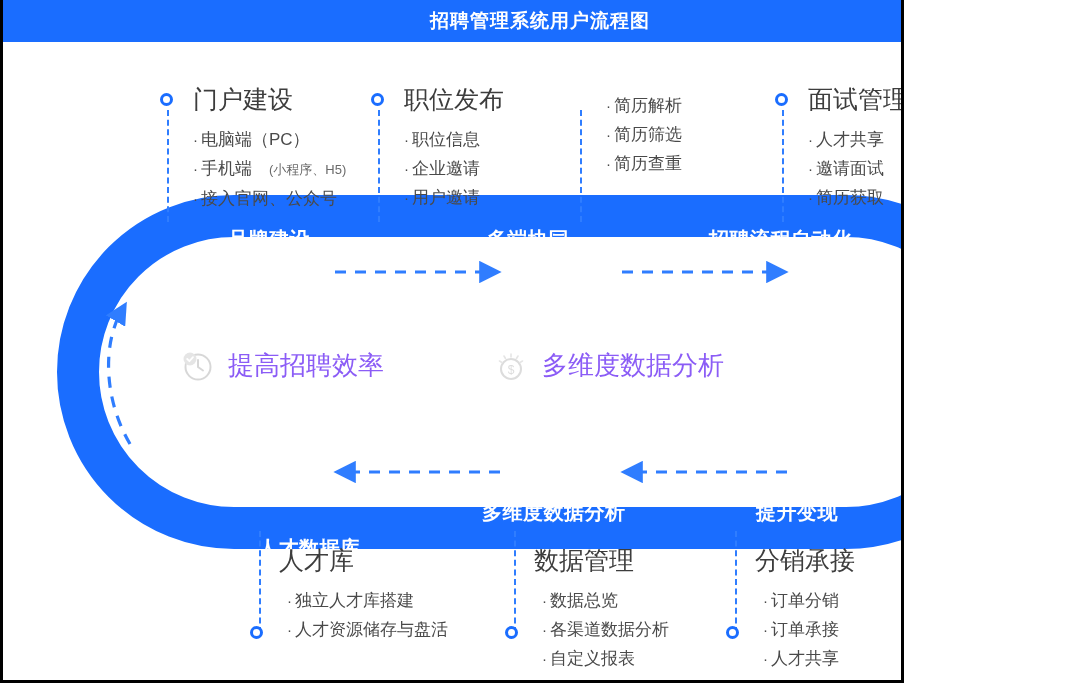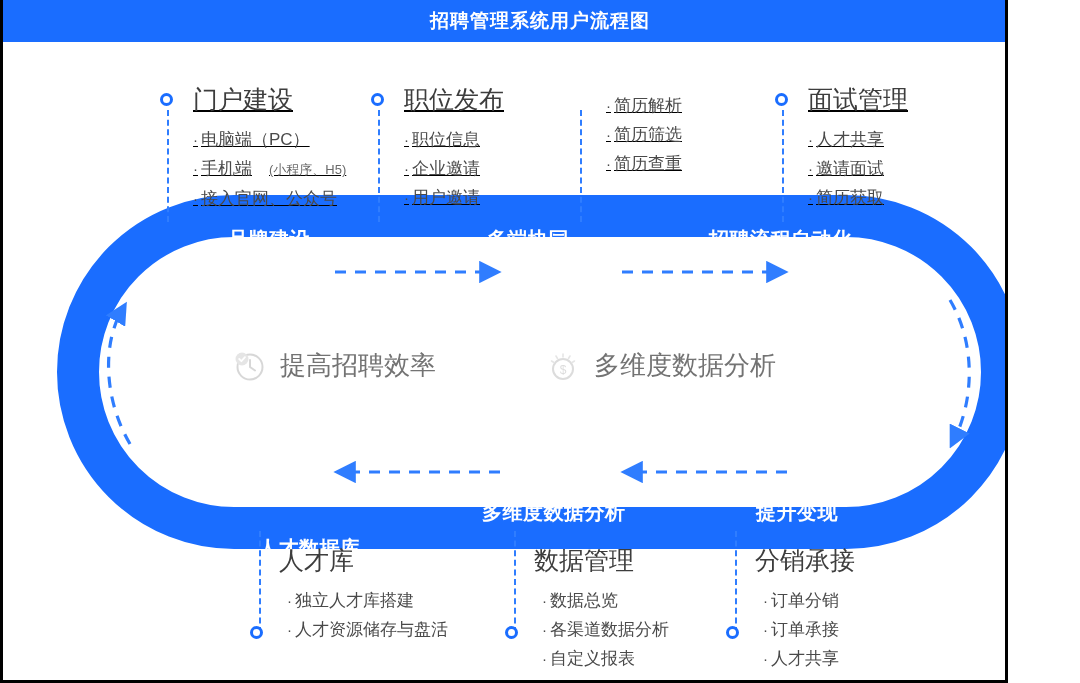--- a/index.html
+++ b/index.html
@@ -4,21 +4,21 @@
 <style>
   * { box-sizing: border-box; margin: 0; padding: 0; }
   html, body {
     width: 1080px; height: 683px;
     font-family: "Liberation Sans", "DejaVu Sans", sans-serif;
     background: #ffffff;
     overflow: hidden;
   }
   #canvas {
     position: relative;
-    width: 1008px; height: 683px;
+    width: 904px; height: 683px;
     background: #ffffff;
     border-left: 3px solid #000;
     border-right: 3px solid #000;
     border-bottom: 3px solid #000;
     overflow: hidden;
   }
 
   
   #header {
     position: absolute; left: -3px; top: 0;
@@ -35,21 +35,20 @@
   #oval-svg {
     position: absolute; left: -3px; top: 0;
     width: 1080px; height: 683px;
     pointer-events: none;
   }
 
   
   .top-col {
     position: absolute;
     top: 82px;
-    text-decoration: underline;
   }
   .col-head {
     display: flex; align-items: center;
     height: 34px;
   }
   .dot {
     width: 13px; height: 13px; border-radius: 50%;
     background: #ffffff;
     border: 3.5px solid #1a6dff;
     flex: none;
@@ -86,21 +85,21 @@
   
   #center-goals {
     position: absolute;
     left: 0; right: 0; top: 348px;
     display: flex; justify-content: center; gap: 110px;
   }
   .goal {
     display: flex; align-items: center; gap: 14px;
   }
   .goal-label {
-    font-size: 26px; color: #737373; white-space: nowrap;
+    font-size: 26px; color: #8b5cf6; white-space: nowrap;
   }
   .goal-icon { flex: none; opacity: .72; }
 
   
   .bot-col { position: absolute; }
   .bot-title {
     font-size: 25px; color: #3d3d3d; white-space: nowrap;
     margin-bottom: 9px;
   }
   .vconn-bot {

